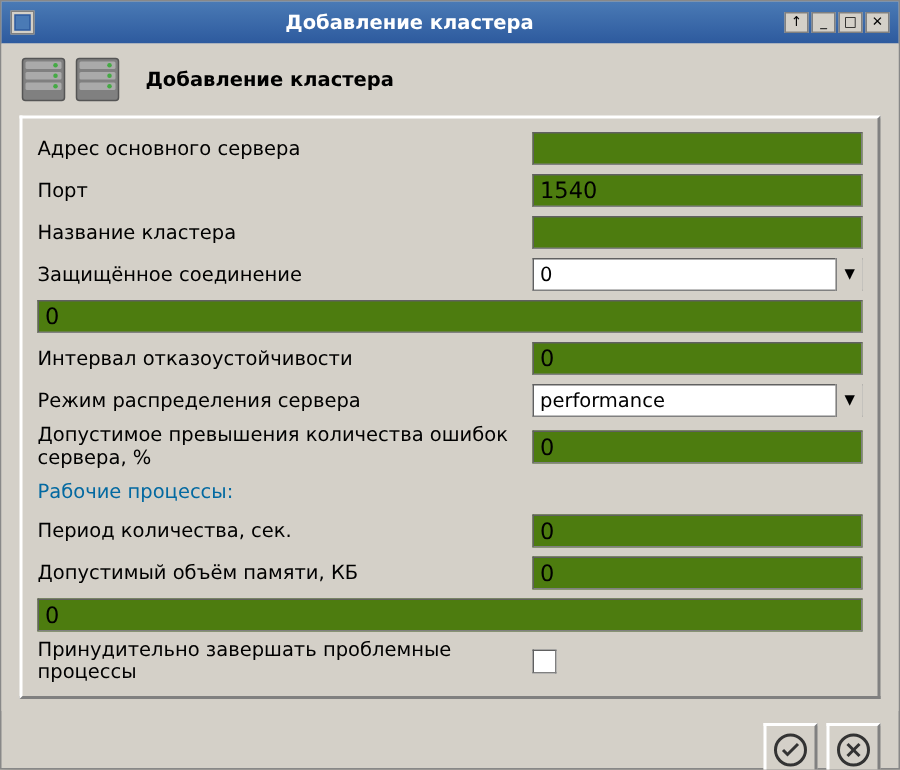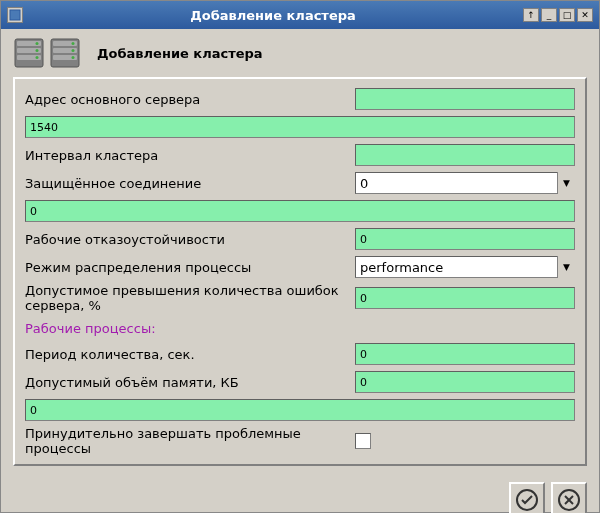--- a/index.html
+++ b/index.html
@@ -108,26 +108,26 @@
       flex: 0 0 auto;
       width: 330px;
       color: #000;
       font-size: 13px;
       padding-right: 8px;
     }
 
     .form-input {
       flex: 1;
       height: 22px;
-      background: #86efac;
+      background: #4d7c0f;
       border: 1px solid #808080;
       border-top-color: #606060;
       border-left-color: #606060;
       padding: 2px 4px;
-      font-size: 11px;
+      font-size: 15px;
       outline: none;
     }
 
     .form-select-wrapper {
       flex: 1;
       position: relative;
       height: 22px;
     }
 
     .form-select {
@@ -156,21 +156,21 @@
       display: flex;
       align-items: center;
       justify-content: center;
       pointer-events: none;
       font-size: 9px;
       color: #000;
     }
 
     .sub-header {
       font-size: 13px;
-      color: #a21caf;
+      color: #0369a1;
       margin-top: 4px;
       margin-bottom: 2px;
     }
 
     .checkbox-wrapper {
       flex: 1;
       display: flex;
       align-items: center;
     }
 
@@ -280,49 +280,50 @@
     </div>
 
     <div class="form-area">
 
       <div class="form-row">
         <div class="form-label">Адрес основного сервера</div>
         <input class="form-input" type="text" value="" style="">
       </div>
 
       <div class="form-row">
+        <div class="form-label">Порт</div>
         <input class="form-input" type="text" value="1540" style="">
       </div>
 
       <div class="form-row">
-        <div class="form-label">Интервал кластера</div>
+        <div class="form-label">Название кластера</div>
         <input class="form-input" type="text" value="" style="">
       </div>
 
       <div class="form-row">
         <div class="form-label">Защищённое соединение</div>
         <div class="form-select-wrapper">
           <select class="form-select">
             <option value="0">0</option>
           </select>
           <div class="select-arrow">▼</div>
         </div>
       </div>
 
       <div class="form-row">
         <input class="form-input" type="text" value="0" style="">
       </div>
 
       <div class="form-row">
-        <div class="form-label">Рабочие отказоустойчивости</div>
-        <input class="form-input" type="text" value="0" style="">
-      </div>
-
-      <div class="form-row">
-        <div class="form-label">Режим распределения процессы</div>
+        <div class="form-label">Интервал отказоустойчивости</div>
+        <input class="form-input" type="text" value="0" style="">
+      </div>
+
+      <div class="form-row">
+        <div class="form-label">Режим распределения сервера</div>
         <div class="form-select-wrapper">
           <select class="form-select">
             <option value="performance">performance</option>
           </select>
           <div class="select-arrow">▼</div>
         </div>
       </div>
 
       <div class="form-row">
         <div class="form-label">Допустимое превышения количества ошибок сервера, %</div>

